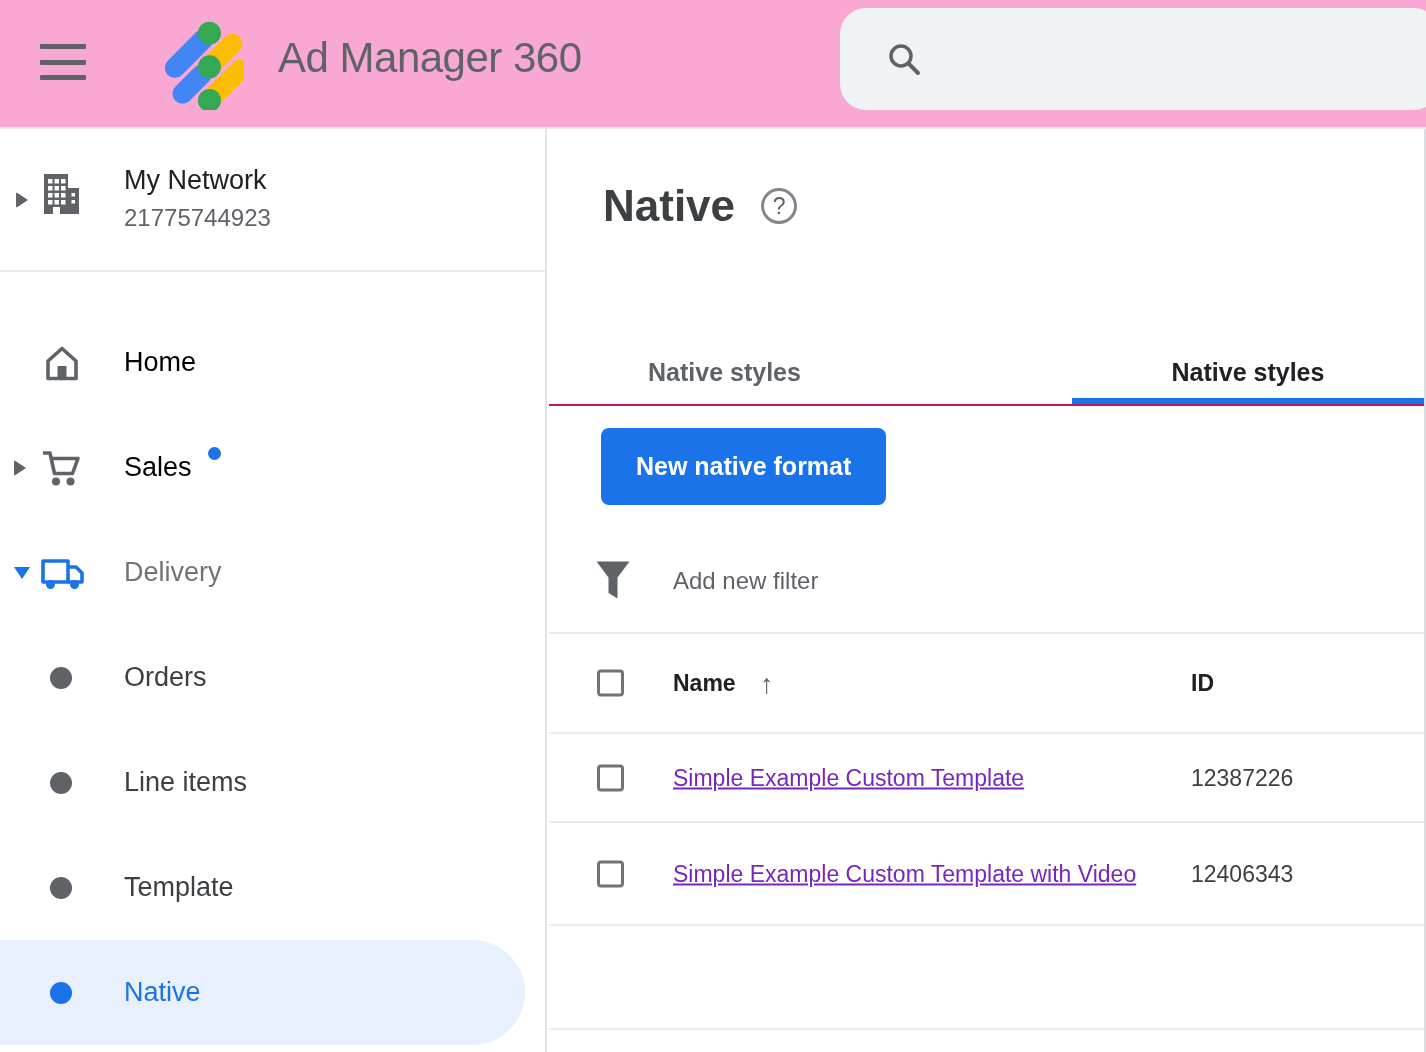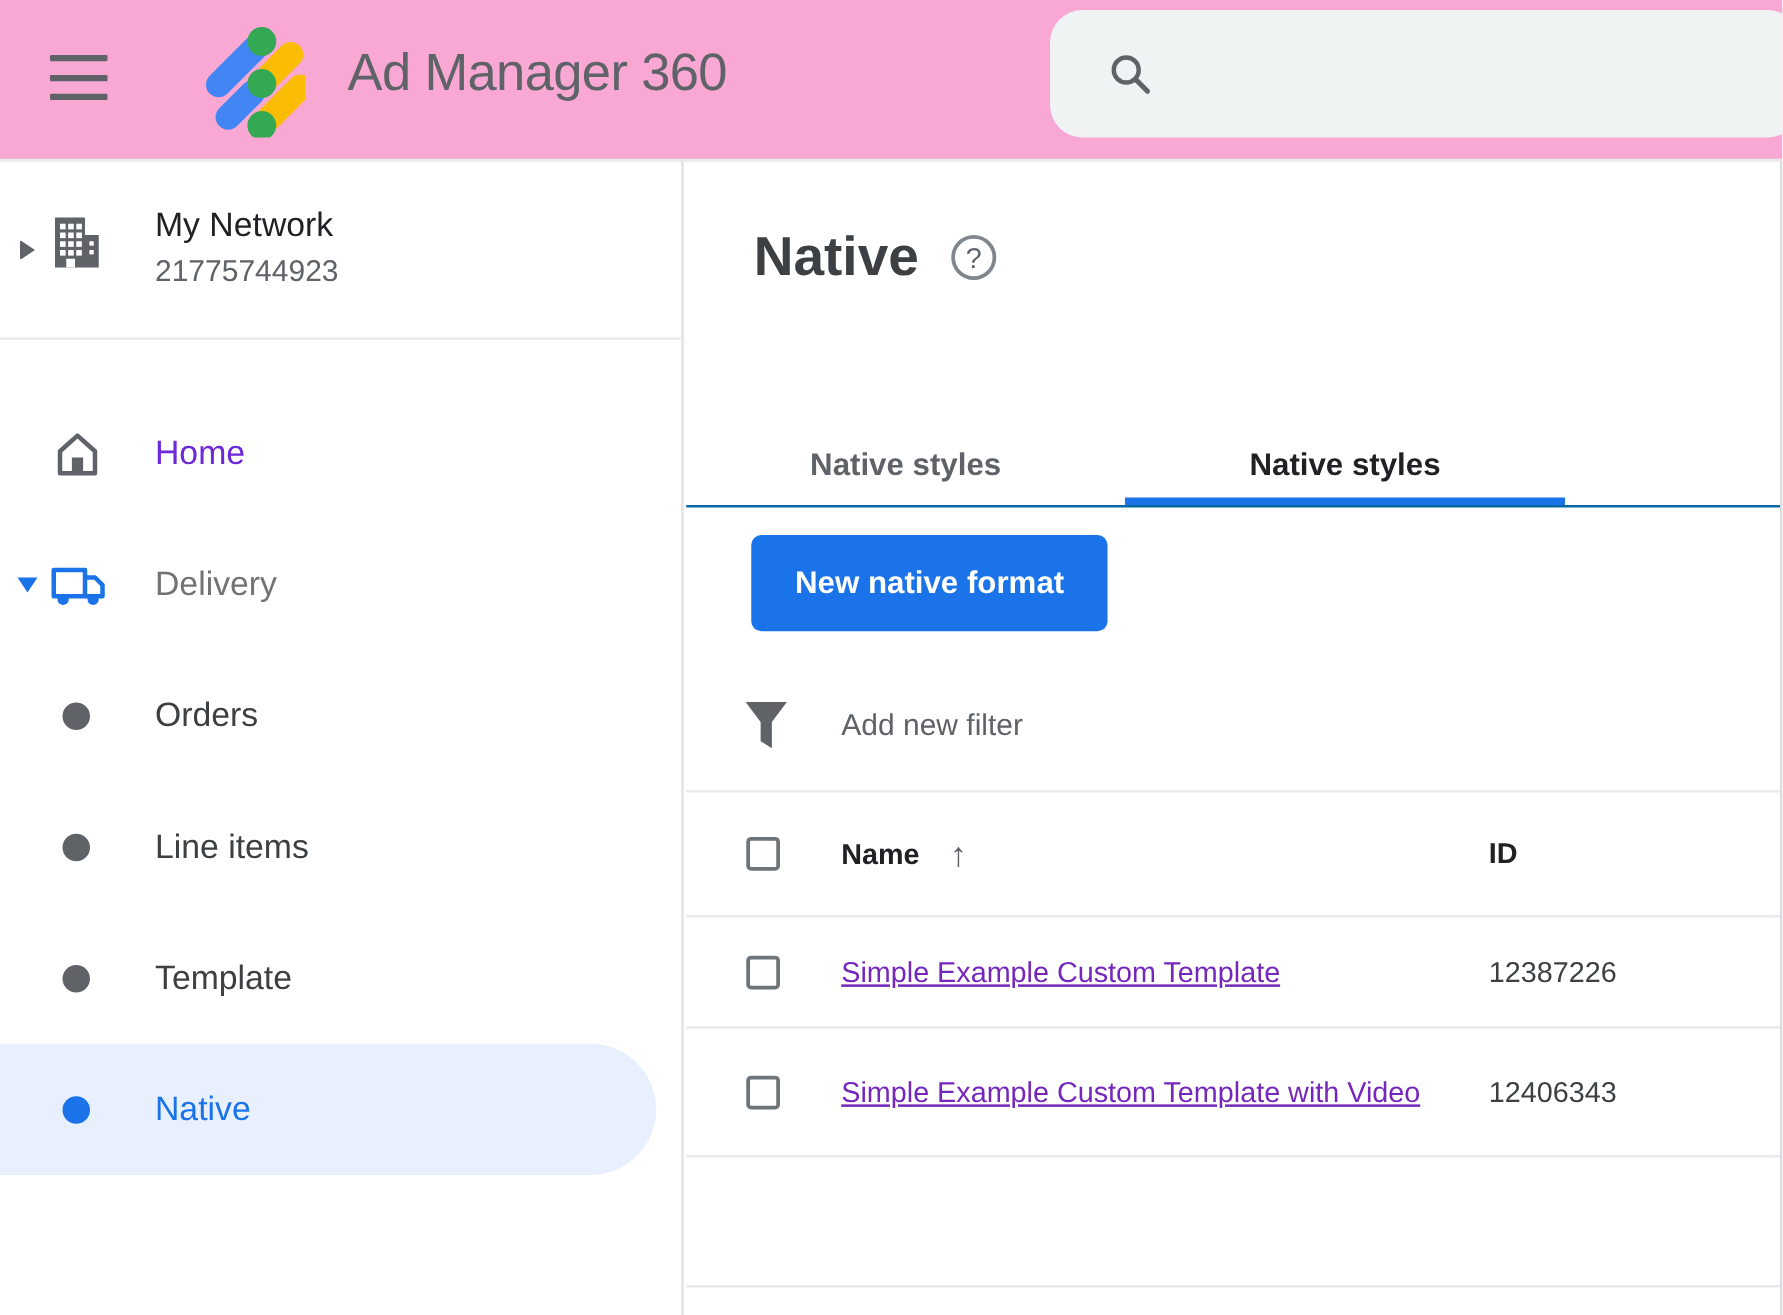--- a/index.html
+++ b/index.html
@@ -38,21 +38,21 @@
   .network-row .net-icon { position:absolute; left:38px; top:42px; }
   .network-row .net-text { position:absolute; left:124px; top:36px; }
   .net-name { font-size:27px; color:#202124; margin-bottom:8px; }
   .net-id { font-size:24px; color:#5f6368; }
 
   .nav { padding-top:38px; }
   .nav-item { position:relative; height:105px; display:flex; align-items:center; cursor:pointer; }
   .nav-item .caret-slot { position:absolute; left:14px; top:50%; transform:translateY(-50%); }
   .nav-item .icon-slot { position:absolute; left:36px; width:52px; top:50%;
                          transform:translateY(-50%); display:flex; justify-content:center; align-items:center; }
-  .nav-item .nav-label { margin-left:124px; font-size:27px; color:#6d28d9; }
+  .nav-item .nav-label { margin-left:124px; font-size:27px; color:#000000; }
   .nav-item .nav-label.blue { color:#737373; }
   .badge-dot { display:inline-block; width:13px; height:13px; border-radius:50%;
                background:#1a73e8; margin-left:16px; transform:translateY(-14px); }
 
   .sub-item { position:relative; height:105px; display:flex; align-items:center; cursor:pointer; }
   .sub-item .bullet { position:absolute; left:50px; top:50%; transform:translateY(-50%);
                       width:22px; height:22px; border-radius:50%; background:#5f6368; }
   .sub-item .sub-label { margin-left:124px; font-size:27px; color:#3c4043; position:relative; z-index:1; }
   .sub-item.active .bullet { background:#1a73e8; }
   .sub-item.active .sub-label { color:#1a73e8; }
@@ -62,21 +62,21 @@
   
   .content { position:absolute; left:549px; top:129px; width:877px; height:923px;
              background:#fff; border-right:2px solid #dadce0; }
   .page-head { position:absolute; left:54px; top:52px; display:flex; align-items:center; }
   .page-title { font-size:44px; color:#3c4043; }
   .help-icon { width:36px; height:36px; border:3px solid #80868b; border-radius:50%;
                margin-left:26px; display:flex; align-items:center; justify-content:center;
                font-size:23px; color:#5f6368; cursor:pointer; }
 
   .tabs { position:absolute; left:0; top:211px; width:100%; height:66px;
-          border-bottom:2px solid #0369a1; display:flex; }
+          border-bottom:2px solid #be185d; display:flex;justify-content:space-between; }
   .tab { height:100%; display:flex; align-items:center; justify-content:center;
          font-size:25px; font-weight:bold; cursor:pointer; }
   .tab.inactive { color:#5f6368; width:305px; margin-left:23px; }
   .tab.active { color:#202124; width:352px; margin-left:23px;
                 box-shadow:inset 0 -6px 0 #1a73e8; }
 
   .primary-btn { position:absolute; left:52px; top:299px; height:77px; padding:0 35px;
                  background:#1a73e8; color:#fff; border:none; border-radius:8px;
                  font-family:"Liberation Sans", sans-serif;
                  font-size:25px; font-weight:bold; cursor:pointer; }
@@ -171,20 +171,32 @@
     <div class="nav-item">
       <span class="icon-slot">
         <svg width="44" height="44" viewBox="0 0 44 44" aria-hidden="true">
           <path d="M8 20 L22 7.5 L36 20 V37.5 H8 Z" fill="none" stroke="#5f6368" stroke-width="3.6" stroke-linejoin="round"></path>
           <rect x="17.5" y="25" width="9" height="12.5" fill="#5f6368"></rect>
         </svg>
       </span>
       <span class="nav-label">Home</span>
     </div>
 
+    <div class="nav-item">
+      <span class="caret-slot caret-right"></span>
+      <span class="icon-slot">
+        <svg width="48" height="46" viewBox="0 0 48 46" aria-hidden="true">
+          <path d="M5 8 H12 L16.5 28.5 H34.5 L40 13.5 H13.5" fill="none" stroke="#5f6368" stroke-width="3.6" stroke-linejoin="round"></path>
+          <circle cx="18" cy="36.5" r="4" fill="#5f6368"></circle>
+          <circle cx="32.5" cy="36.5" r="4" fill="#5f6368"></circle>
+        </svg>
+      </span>
+      <span class="nav-label">Sales</span>
+      <span class="badge-dot"></span>
+    </div>
 
     <div class="nav-item">
       <span class="caret-slot caret-down-blue"></span>
       <span class="icon-slot">
         <svg width="50" height="42" viewBox="0 0 50 42" aria-hidden="true">
           <path d="M6 9 H31 V30 H6 Z" fill="none" stroke="#1a73e8" stroke-width="3.6" stroke-linejoin="round"></path>
           <path d="M31 15 H39 L45 21 V30 H31" fill="none" stroke="#1a73e8" stroke-width="3.6" stroke-linejoin="round"></path>
           <circle cx="13.5" cy="32.5" r="4.5" fill="#1a73e8"></circle>
           <circle cx="37.5" cy="32.5" r="4.5" fill="#1a73e8"></circle>
         </svg>

